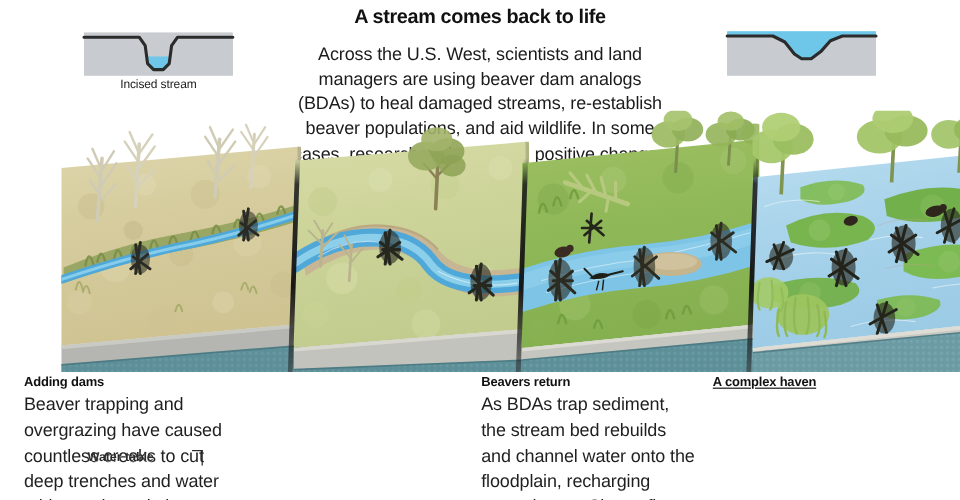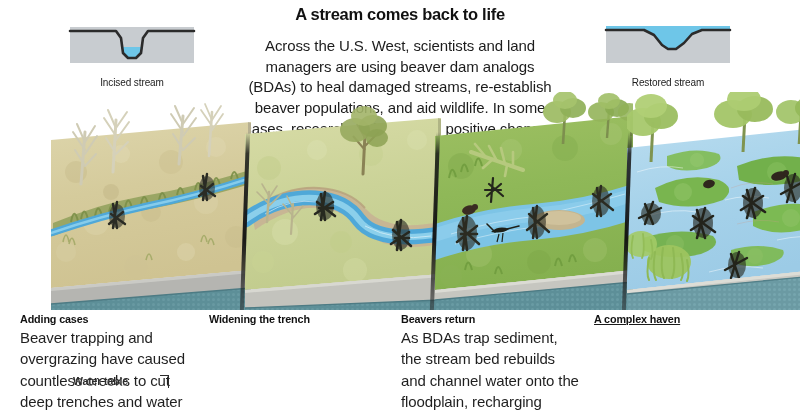--- a/index.html
+++ b/index.html
@@ -51,21 +51,21 @@
     top: 18px;
     width: 132px;
   }
   #xsec-incised { left: 66px; }
   #xsec-restored { left: 602px; }
   .xsec-svg { display: block; width: 132px; height: 47px; }
   .xsec-label {
     text-align: center;
     font-size: 10px;
     color: #1c1c1c;
-    margin-top: 12px;
+    margin-top: 0;
     letter-spacing: -0.1px;
   }
 
   
   #panels {
     position: absolute;
     left: 0; top: 92px;
     width: 704px; height: 218px; margin-left: 43px;
   }
   .panel {
@@ -169,21 +169,20 @@
 
   <div class="xsec" id="xsec-restored">
     <svg class="xsec-svg" viewBox="0 0 132 47">
       <rect x="4" y="9" width="124" height="36" fill="#c8ccd0"></rect>
       <path d="M4,12 L42,12 L52,17 L60,27 L66,31 L74,31 L82,25 L90,16 L100,12 L128,12 L128,45 L4,45 Z" fill="#c8ccd0"></path>
       <path d="M56,22 L60,27 L66,31 L74,31 L80,26 L84,21 Z" fill="#a89a8e"></path>
       <path d="M4,9 L128,9 L128,12 L100,12 L90,16 L82,25 L74,31 L66,31 L60,27 L52,17 L42,12 L4,12 Z" fill="#6ec6e8"></path>
       <rect x="4" y="8" width="124" height="4" fill="#6ec6e8"></rect>
       <path d="M4,12 L42,12 L52,17 L60,27 L66,31 L74,31 L82,25 L90,16 L100,12 L128,12" fill="none" stroke="#2b2b2b" stroke-width="2.6" stroke-linejoin="round" stroke-linecap="round"></path>
     </svg>
-    <div class="xsec-label">Restored stream</div>
   </div>
 </div>
 
 <div id="panels">
 
   <div class="panel" id="panel-1">
     <svg class="panel-svg" viewBox="0 0 200 218" preserveAspectRatio="none">
       <defs>
         <linearGradient id="p1soil" x1="0" y1="0" x2="0.2" y2="1">
           <stop offset="0%" stop-color="#ddd5ab"></stop>
@@ -558,26 +557,25 @@
   <div class="cut" id="cut-2"></div>
   <div class="cut" id="cut-3"></div>
 
   <div id="water-table-label">Water table</div>
   <div id="water-table-pointer"></div>
 </div>
 
 <div id="captions">
 
   <div class="caption" id="caption-1">
-    <div class="caption-head">Adding cases</div>
+    <div class="caption-head">Adding dams</div>
     <div class="caption-body">Beaver trapping and overgrazing have caused countless creeks to cut deep trenches and water tables to drop, drying floodplains. Installing BDAs can help.</div>
   </div>
 
   <div class="caption" id="caption-2">
-    <div class="caption-head">Widening the trench</div>
   </div>
 
   <div class="caption" id="caption-3">
     <div class="caption-head">Beavers return</div>
     <div class="caption-body">As BDAs trap sediment, the stream bed rebuilds and channel water onto the floodplain, recharging groundwater. Slower flows allow beavers to recolonize.</div>
   </div>
 
   <div class="caption" id="caption-4">
     <div class="caption-head">A complex haven</div>
   </div>

